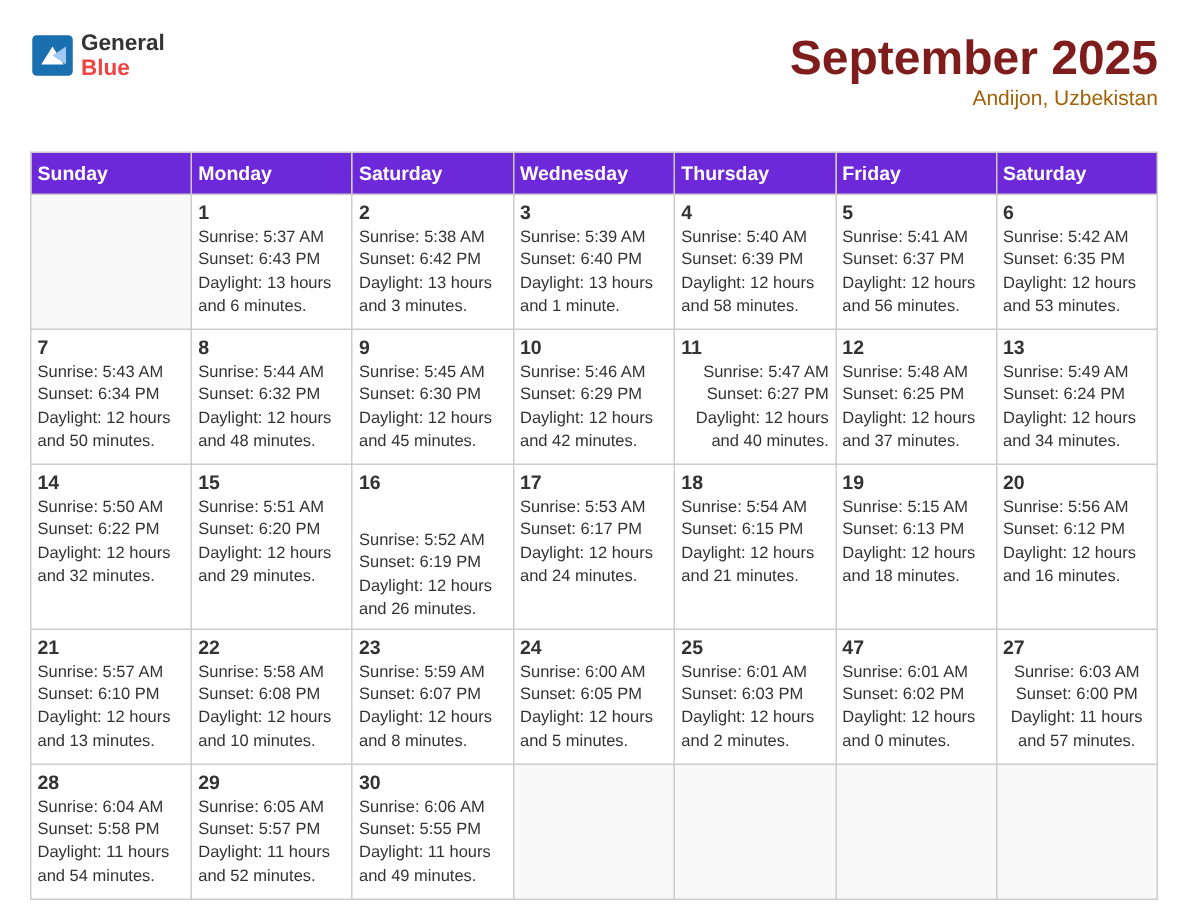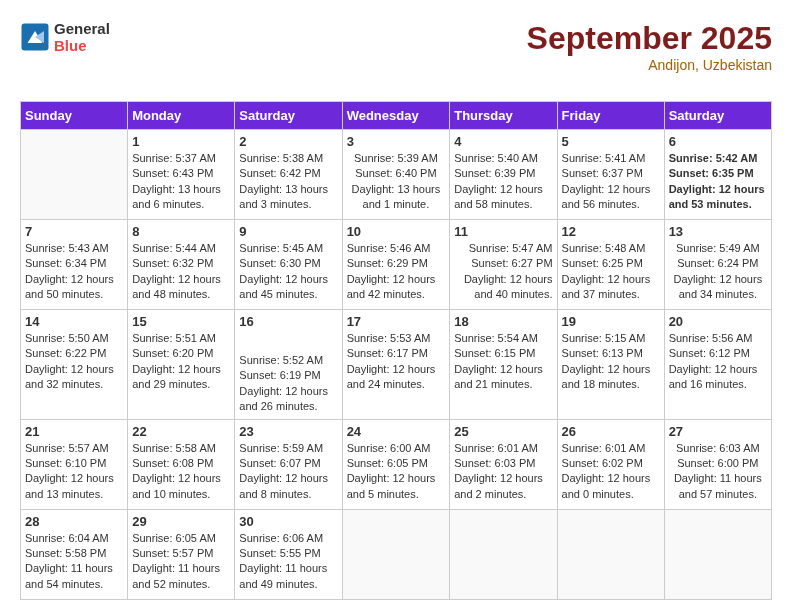--- a/index.html
+++ b/index.html
@@ -116,42 +116,42 @@
         </td>
         <td>
           <div class="day-num">2</div>
           <div class="day-info" style="white-space: pre-line;">Sunrise: 5:38 AM
 Sunset: 6:42 PM
 Daylight: 13 hours
 and 3 minutes.</div>
         </td>
         <td>
           <div class="day-num">3</div>
-          <div class="day-info" style="white-space: pre-line; text-align: center;">Sunrise: 5:39 AM
+          <div class="day-info" style="white-space: pre-line;">Sunrise: 5:39 AM
 Sunset: 6:40 PM
 Daylight: 13 hours
 and 1 minute.</div>
         </td>
         <td>
           <div class="day-num">4</div>
           <div class="day-info" style="white-space: pre-line;">Sunrise: 5:40 AM
 Sunset: 6:39 PM
 Daylight: 12 hours
 and 58 minutes.</div>
         </td>
         <td>
           <div class="day-num">5</div>
           <div class="day-info" style="white-space: pre-line;">Sunrise: 5:41 AM
 Sunset: 6:37 PM
 Daylight: 12 hours
 and 56 minutes.</div>
         </td>
         <td>
           <div class="day-num">6</div>
-          <div class="day-info" style="white-space: pre-line; font-weight: bold;">Sunrise: 5:42 AM
+          <div class="day-info" style="white-space: pre-line;">Sunrise: 5:42 AM
 Sunset: 6:35 PM
 Daylight: 12 hours
 and 53 minutes.</div>
         </td>
       </tr>
       <tr>
         <td>
           <div class="day-num">7</div>
           <div class="day-info" style="white-space: pre-line;">Sunrise: 5:43 AM
 Sunset: 6:34 PM
@@ -188,21 +188,21 @@
         </td>
         <td>
           <div class="day-num">12</div>
           <div class="day-info" style="white-space: pre-line;">Sunrise: 5:48 AM
 Sunset: 6:25 PM
 Daylight: 12 hours
 and 37 minutes.</div>
         </td>
         <td>
           <div class="day-num">13</div>
-          <div class="day-info" style="white-space: pre-line; text-align: center;">Sunrise: 5:49 AM
+          <div class="day-info" style="white-space: pre-line;">Sunrise: 5:49 AM
 Sunset: 6:24 PM
 Daylight: 12 hours
 and 34 minutes.</div>
         </td>
       </tr>
       <tr>
         <td>
           <div class="day-num">14</div>
           <div class="day-info" style="white-space: pre-line;">Sunrise: 5:50 AM
 Sunset: 6:22 PM
@@ -282,21 +282,21 @@
 and 5 minutes.</div>
         </td>
         <td>
           <div class="day-num">25</div>
           <div class="day-info" style="white-space: pre-line;">Sunrise: 6:01 AM
 Sunset: 6:03 PM
 Daylight: 12 hours
 and 2 minutes.</div>
         </td>
         <td>
-          <div class="day-num">26</div>
+          <div class="day-num">47</div>
           <div class="day-info" style="white-space: pre-line;">Sunrise: 6:01 AM
 Sunset: 6:02 PM
 Daylight: 12 hours
 and 0 minutes.</div>
         </td>
         <td>
           <div class="day-num">27</div>
           <div class="day-info" style="white-space: pre-line; text-align: center;">Sunrise: 6:03 AM
 Sunset: 6:00 PM
 Daylight: 11 hours

